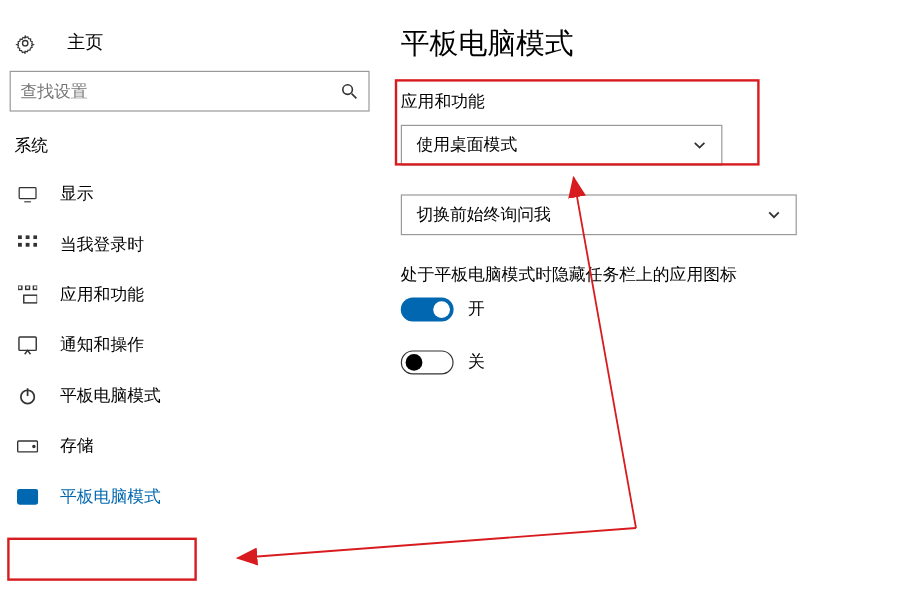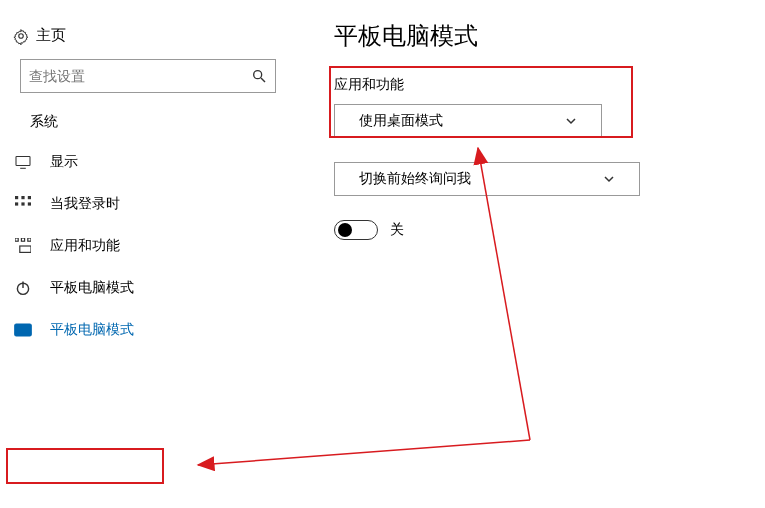--- a/index.html
+++ b/index.html
@@ -15,43 +15,43 @@
     }
     .sidebar {
       position: absolute;
       left: 0; top: 0;
       width: 300px;
       padding: 20px 0 0 0;
     }
     .home-row {
       display: flex;
       align-items: center;
-      gap: 6px;
+      gap: 26px;
       padding: 6px 12px 10px 12px;
     }
     .home-row .label { font-size: 15px; }
     .search-box {
-      margin: 4px 8px 14px 20px;
+      margin: 4px 8px 14px 8px;
       border: 1px solid #999;
       display: flex;
       align-items: center;
       height: 34px;
       padding: 0 8px;
-      width: 256px;
+      width: 300px;
     }
     .search-box input {
       border: none;
       outline: none;
       flex: 1;
       font-size: 14px;
       font-family: inherit;
       background: transparent;
     }
     .sidebar-section-title {
-      padding: 6px 12px 10px 30px;
+      padding: 6px 12px 10px 12px;
       font-size: 14px;
       color: #000;
     }
     .sidebar-item {
       display: flex;
       align-items: center;
       gap: 18px;
       padding: 12px 12px 12px 14px;
       cursor: pointer;
     }
@@ -78,26 +78,26 @@
     .setting-label {
       font-size: 14px;
       margin-bottom: 10px;
     }
     .dropdown {
       border: 1px solid #999;
       height: 34px;
       display: flex;
       align-items: center;
       justify-content: space-between;
-      padding: 0 24px;
+      padding: 0 12px;
       cursor: pointer;
       background: #fff;
     }
     .dd1 { width: 268px; }
-    .dd2 { width: 306px; }
+    .dd2 { width: 330px; }
     .red-box-login {
       position: absolute;
       left: 329px; top: 66px;
       width: 304px; height: 72px;
       border: 2px solid #d81b1f;
       pointer-events: none;
     }
     .section { margin-bottom: 24px; }
     .toggle-row { display:flex; align-items:center; gap:12px; margin-top:10px; }
     .toggle {
@@ -180,31 +180,49 @@
       <svg width="16" height="16" viewBox="0 0 20 20" fill="none" stroke="#333" stroke-width="1.5">
           <rect x="0" y="0" width="4" height="4"></rect>
           <rect x="8" y="0" width="4" height="4"></rect>
           <rect x="16" y="0" width="4" height="4"></rect>
           <rect x="6" y="10" width="14" height="8"></rect>
         </svg>
     </span>
     <span class="lbl">应用和功能</span>
   </div>
 
+  <div class="sidebar-item">
+    <span class="icon">
+      <svg width="16" height="16" viewBox="0 0 20 20" fill="none" stroke="#333" stroke-width="1.5">
+          <rect x="1" y="1" width="18" height="14" rx="1"></rect>
+          <path d="M7 19l3-4 3 4"></path>
+        </svg>
+    </span>
+    <span class="lbl">通知和操作</span>
+  </div>
 
   <div class="sidebar-item">
     <span class="icon">
       <svg width="16" height="16" viewBox="0 0 20 20" fill="none" stroke="#333" stroke-width="1.8">
           <circle cx="10" cy="11" r="7"></circle>
           <line x1="10" y1="2" x2="10" y2="10"></line>
         </svg>
     </span>
     <span class="lbl">平板电脑模式</span>
   </div>
 
+  <div class="sidebar-item">
+    <span class="icon">
+      <svg width="18" height="12" viewBox="0 0 24 14" fill="none" stroke="#333" stroke-width="1.5">
+          <rect x="1" y="1" width="22" height="12" rx="1"></rect>
+          <circle cx="19" cy="7" r="1.2" fill="#333"></circle>
+        </svg>
+    </span>
+    <span class="lbl">存储</span>
+  </div>
 
   <div class="sidebar-item selected">
     <span class="icon">
       <svg width="18" height="14" viewBox="0 0 24 18" fill="none" stroke="#0067b0" stroke-width="1.5">
           <rect x="1" y="1" width="22" height="16" rx="2"></rect>
           <line x1="1" y1="13" x2="23" y2="13"></line>
         </svg>
     </span>
     <span class="lbl">平板电脑模式</span>
   </div>
@@ -229,20 +247,27 @@
     <div class="dropdown dd2">
       <span>切换前始终询问我</span>
       <span>
         <svg class="chevron" viewBox="0 0 12 12" fill="none" stroke="#333" stroke-width="1.5">
             <polyline points="2,4 6,8 10,4"></polyline>
           </svg>
       </span>
     </div>
   </div>
 
+  <div class="section">
+    <div class="setting-label">处于平板电脑模式时隐藏任务栏上的应用图标</div>
+    <div class="toggle-row">
+      <div class="toggle on"></div>
+      <span>开</span>
+    </div>
+  </div>
 
   <div class="section">
     <div class="toggle-row">
       <div class="toggle off"></div>
       <span>关</span>
     </div>
   </div>
 </div>
 
 <div class="red-box-login"></div>

